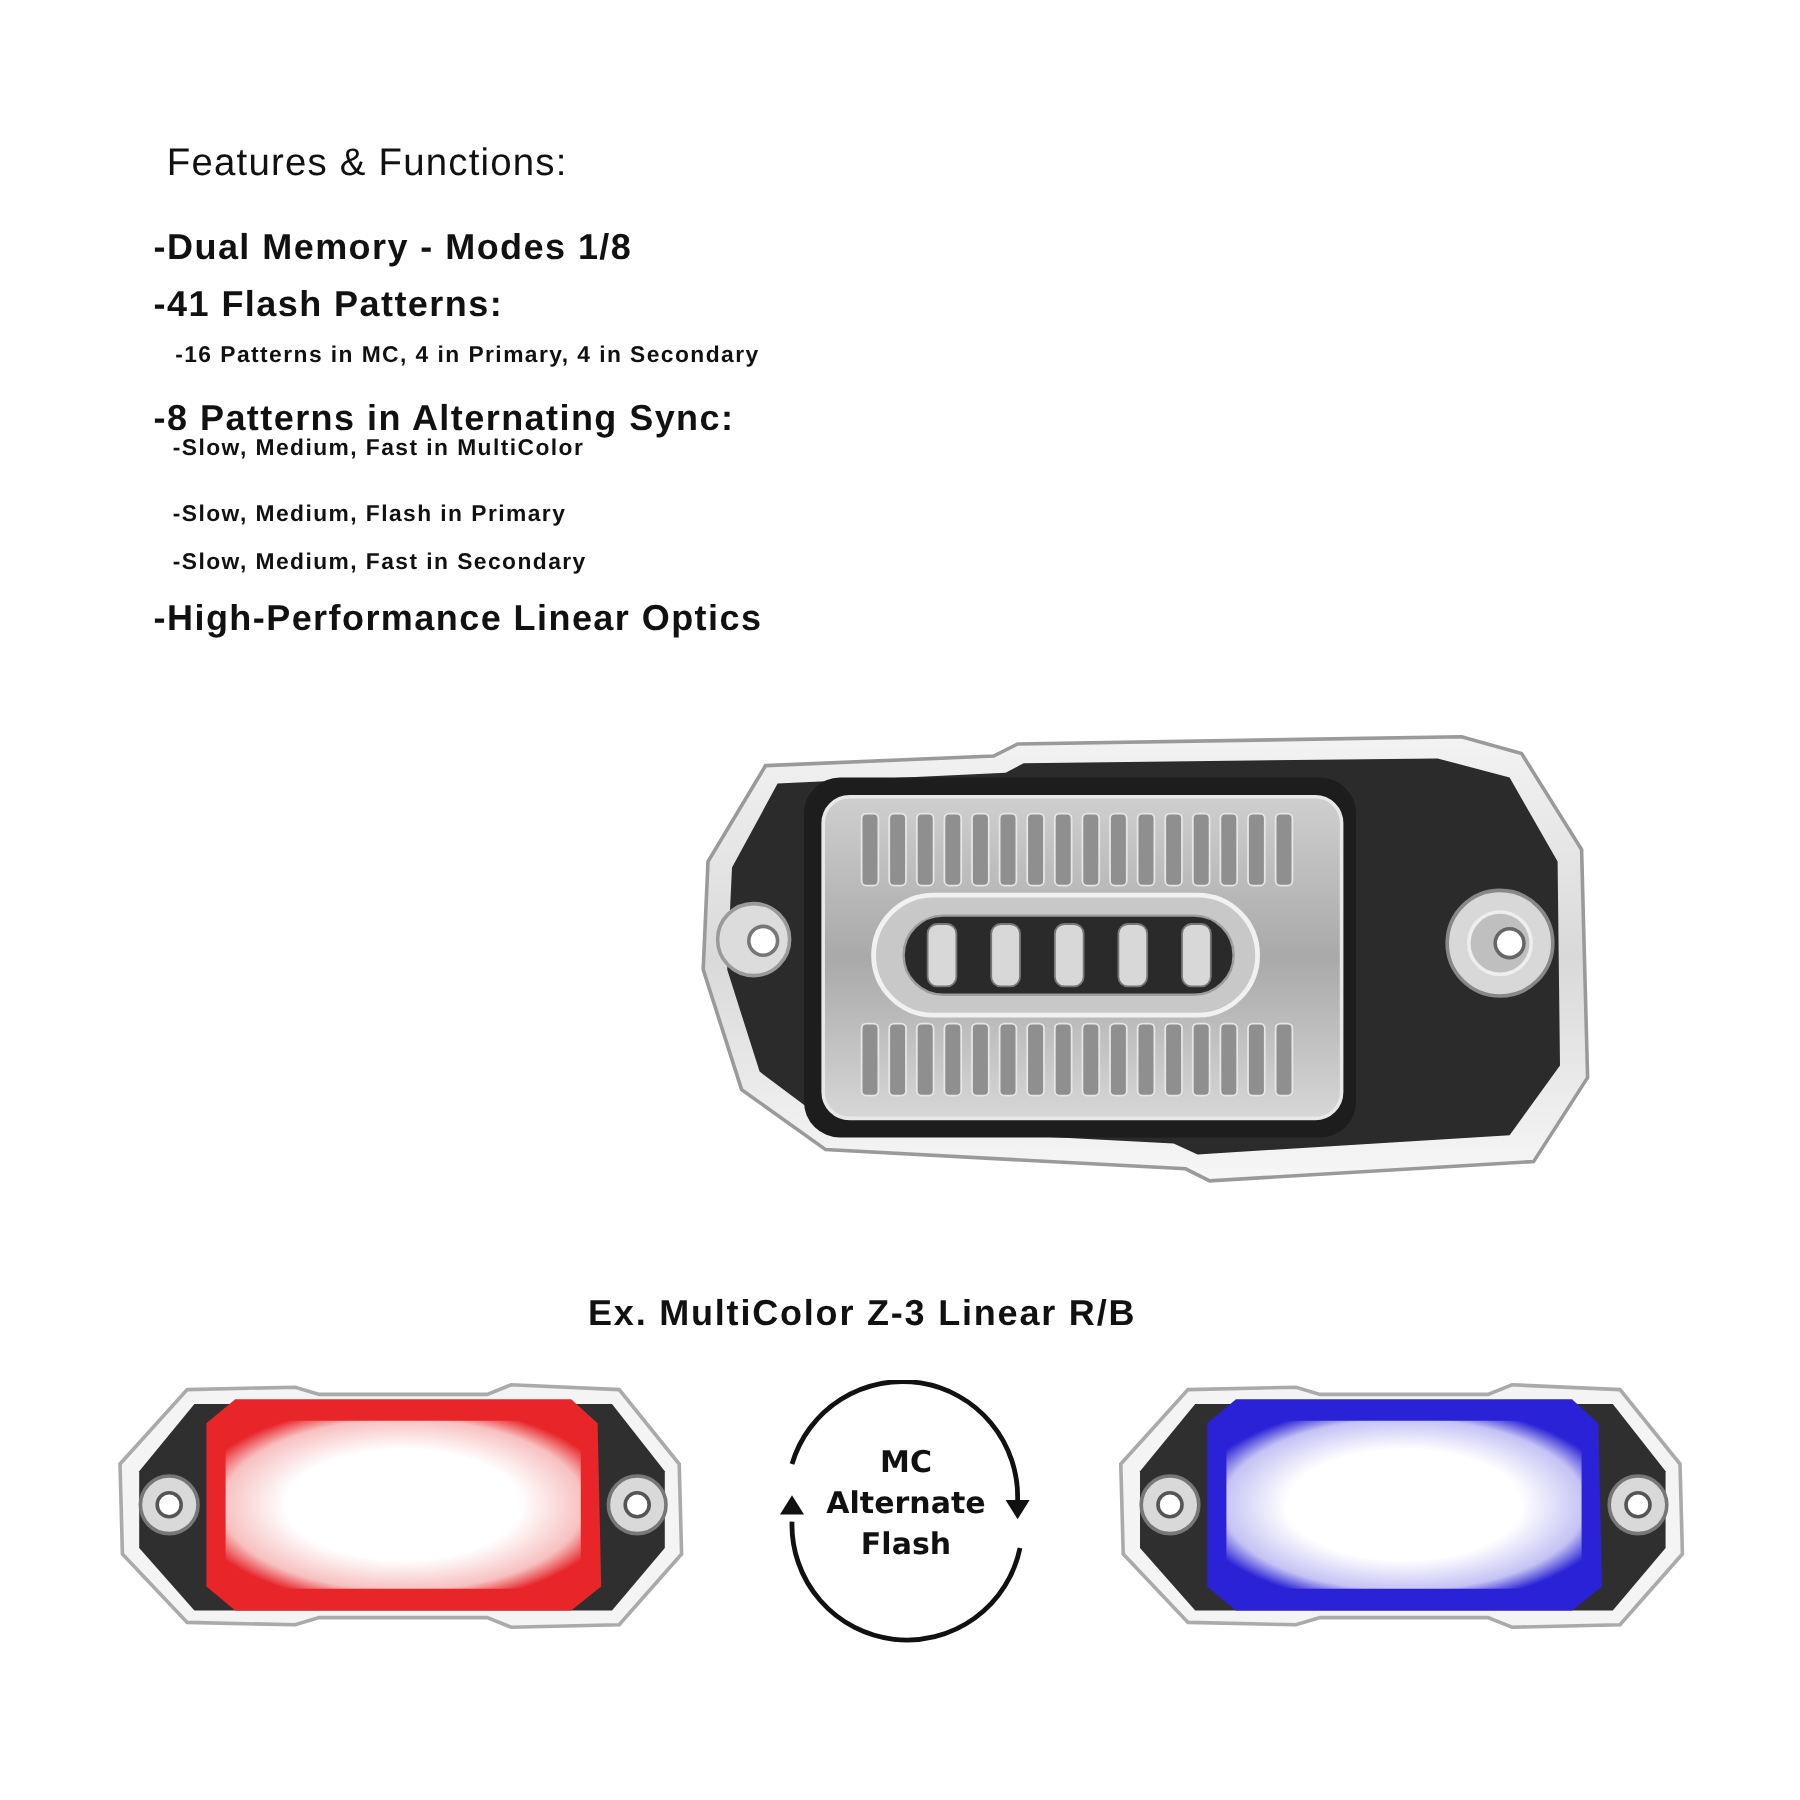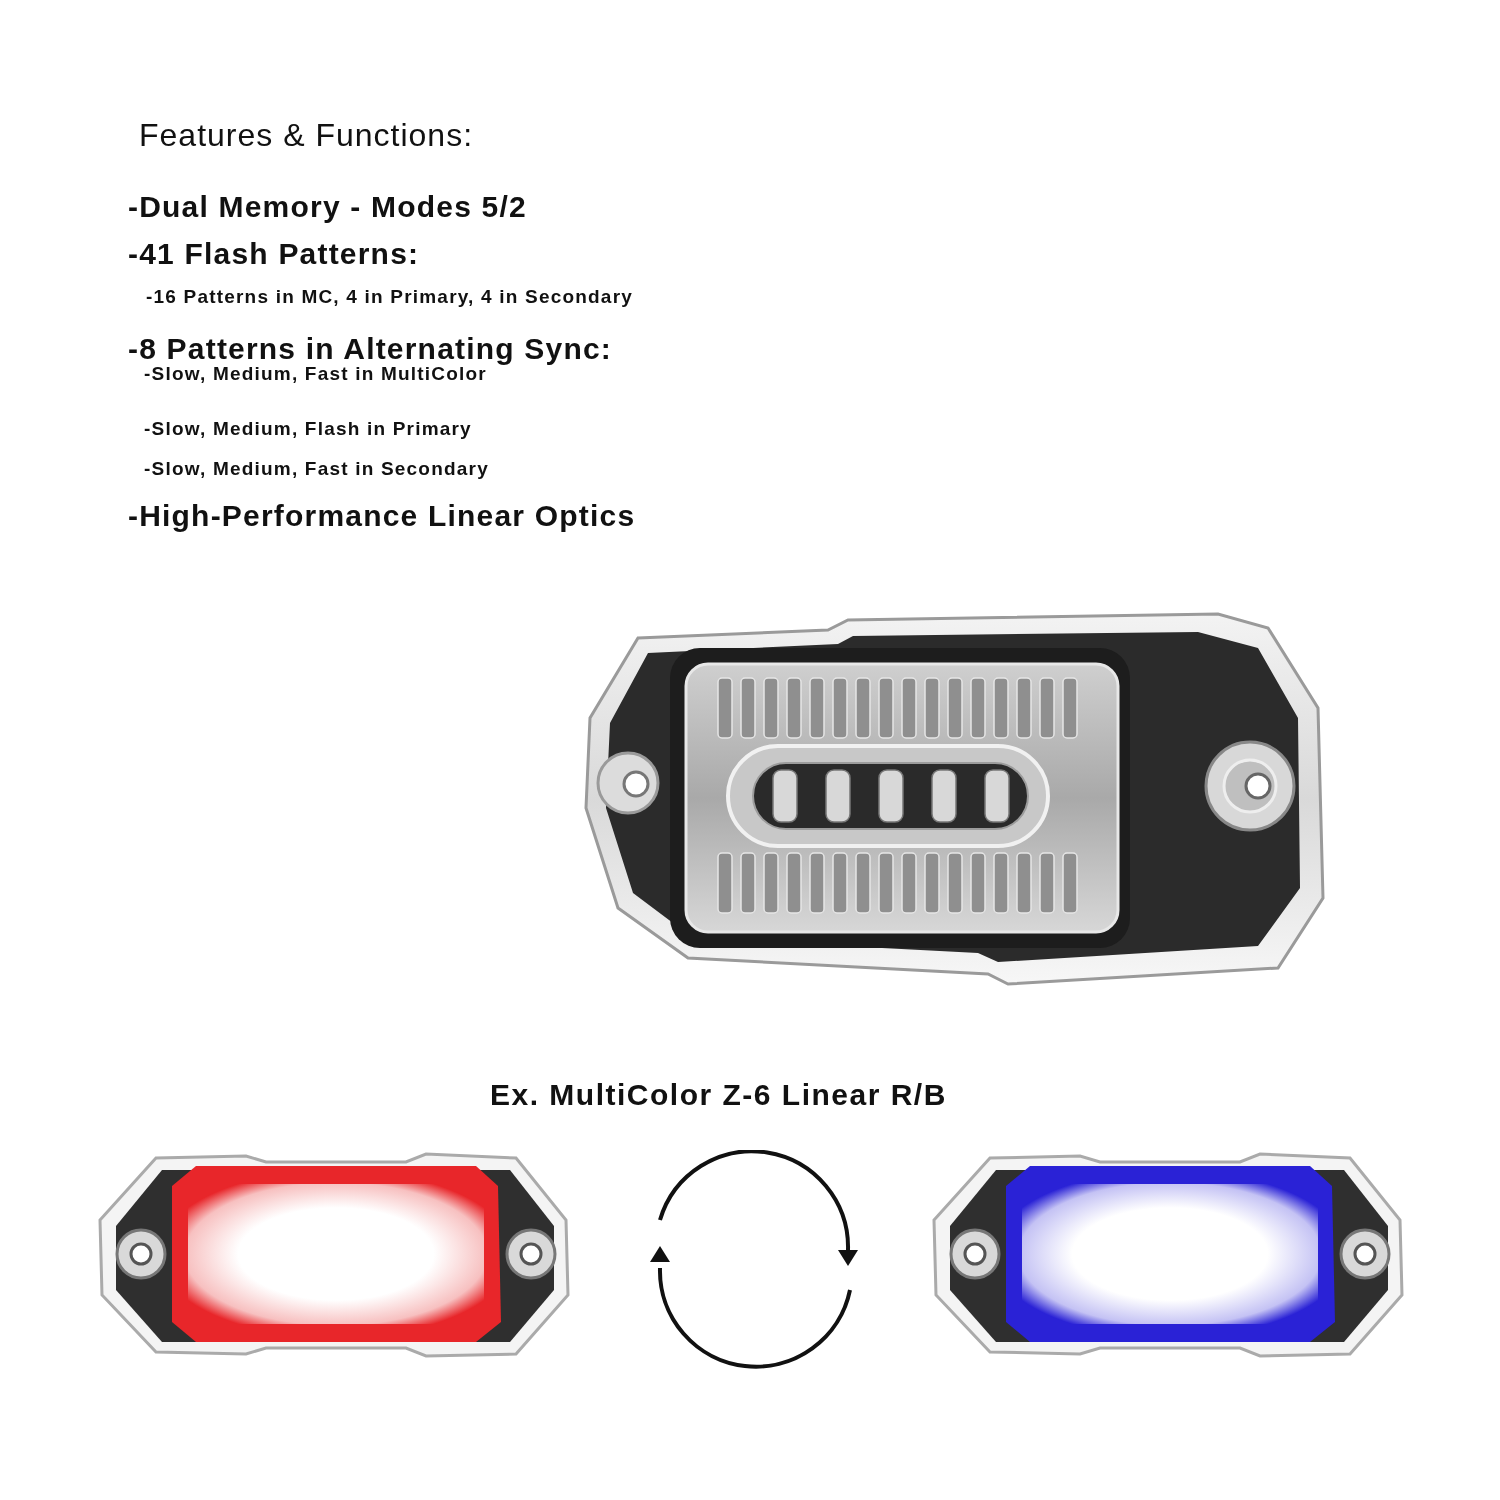--- a/index.html
+++ b/index.html
@@ -11,21 +11,21 @@
     .example-label { position: absolute; left: 490px; top: 1078px; font-size: 30px; font-weight: 600; letter-spacing: 1.5px; white-space: nowrap; }
     .cycle { position: absolute; left: 640px; top: 1150px; width: 230px; height: 220px; }
     .cycle-text { position: absolute; left: 0; top: 52px; width: 230px; text-align: center; font-family: "DejaVu Sans", sans-serif; font-weight: 700; font-size: 25px; line-height: 34px; }
     .product { position: absolute; }
   </style>
 </head>
 <body>
 
 <h1 class="title">Features &amp; Functions:</h1>
 
-<div class="feat lvl1" style="top:190px">-Dual Memory - Modes 5/2</div>
+<div class="feat lvl1" style="top:190px">-Dual Memory - Modes 1/8</div>
 <div class="feat lvl1" style="top:237px">-41 Flash Patterns:</div>
 <div class="feat lvl2" style="top:286px; left:146px">-16 Patterns in MC, 4 in Primary, 4 in Secondary</div>
 <div class="feat lvl1" style="top:332px">-8 Patterns in Alternating Sync:</div>
 <div class="feat lvl2" style="top:363px; left:144px">-Slow, Medium, Fast in MultiColor</div>
 <div class="feat lvl2" style="top:418px; left:144px">-Slow, Medium, Flash in Primary</div>
 <div class="feat lvl2" style="top:458px; left:144px">-Slow, Medium, Fast in Secondary</div>
 <div class="feat lvl1" style="top:499px">-High-Performance Linear Optics</div>
 
 <svg class="product" style="left:578px; top:608px" width="790" height="390" viewBox="0 0 790 390">
   <defs>
@@ -95,21 +95,21 @@
 
   <g>
     <circle cx="50" cy="175" r="30" fill="#dcdcdc" stroke="#9a9a9a" stroke-width="3"></circle>
     <circle cx="58" cy="176" r="12" fill="#ffffff" stroke="#777" stroke-width="3"></circle>
     <circle cx="672" cy="178" r="44" fill="#d8d8d8" stroke="#888" stroke-width="3"></circle>
     <circle cx="672" cy="178" r="26" fill="#bfbfbf" stroke="#eee" stroke-width="3"></circle>
     <circle cx="680" cy="178" r="12" fill="#ffffff" stroke="#666" stroke-width="3"></circle>
   </g>
 </svg>
 
-<div class="example-label">Ex. MultiColor Z-6 Linear R/B</div>
+<div class="example-label">Ex. MultiColor Z-3 Linear R/B</div>
 
 <svg class="product" style="left:96px; top:1150px" width="480" height="210" viewBox="0 0 480 210">
   <defs>
     <radialGradient id="redglow" cx="0.5" cy="0.5" r="0.6">
       <stop offset="0.55" stop-color="#ffffff"></stop>
         <stop offset="0.85" stop-color="#f7c0c0"></stop>
         <stop offset="1" stop-color="#e8262a"></stop>
     </radialGradient>
   </defs>
   <path d="M60,8 L150,6 L170,12 L310,12 L330,4 L420,8 L470,70 L472,145 L420,204 L330,206 L310,198 L170,198 L150,204 L60,202 L6,145 L4,70 Z" fill="#f4f4f4" stroke="#aaa" stroke-width="3"></path>
@@ -122,20 +122,25 @@
   <circle cx="435" cy="104" r="10" fill="#fff" stroke="#555" stroke-width="3"></circle>
 </svg>
 
 <div class="cycle">
   <svg width="230" height="220" viewBox="0 0 230 220" style="position:absolute; left:0; top:0">
     <path d="M20,70 A96,96 0 0 1 208,100" fill="none" stroke="#111" stroke-width="4"></path>
     <polygon points="198,100 218,100 208,116" fill="#111"></polygon>
     <path d="M210,140 A96,96 0 0 1 20,118" fill="none" stroke="#111" stroke-width="4"></path>
     <polygon points="10,112 30,112 20,96" fill="#111"></polygon>
   </svg>
+  <div class="cycle-text">
+    <div>MC</div>
+    <div>Alternate</div>
+    <div>Flash</div>
+  </div>
 </div>
 
 <svg class="product" style="left:930px; top:1150px" width="480" height="210" viewBox="0 0 480 210">
   <defs>
     <radialGradient id="blueglow" cx="0.5" cy="0.5" r="0.6">
       <stop offset="0.55" stop-color="#ffffff"></stop>
         <stop offset="0.85" stop-color="#c4c2f4"></stop>
         <stop offset="1" stop-color="#2a22d6"></stop>
     </radialGradient>
   </defs>

